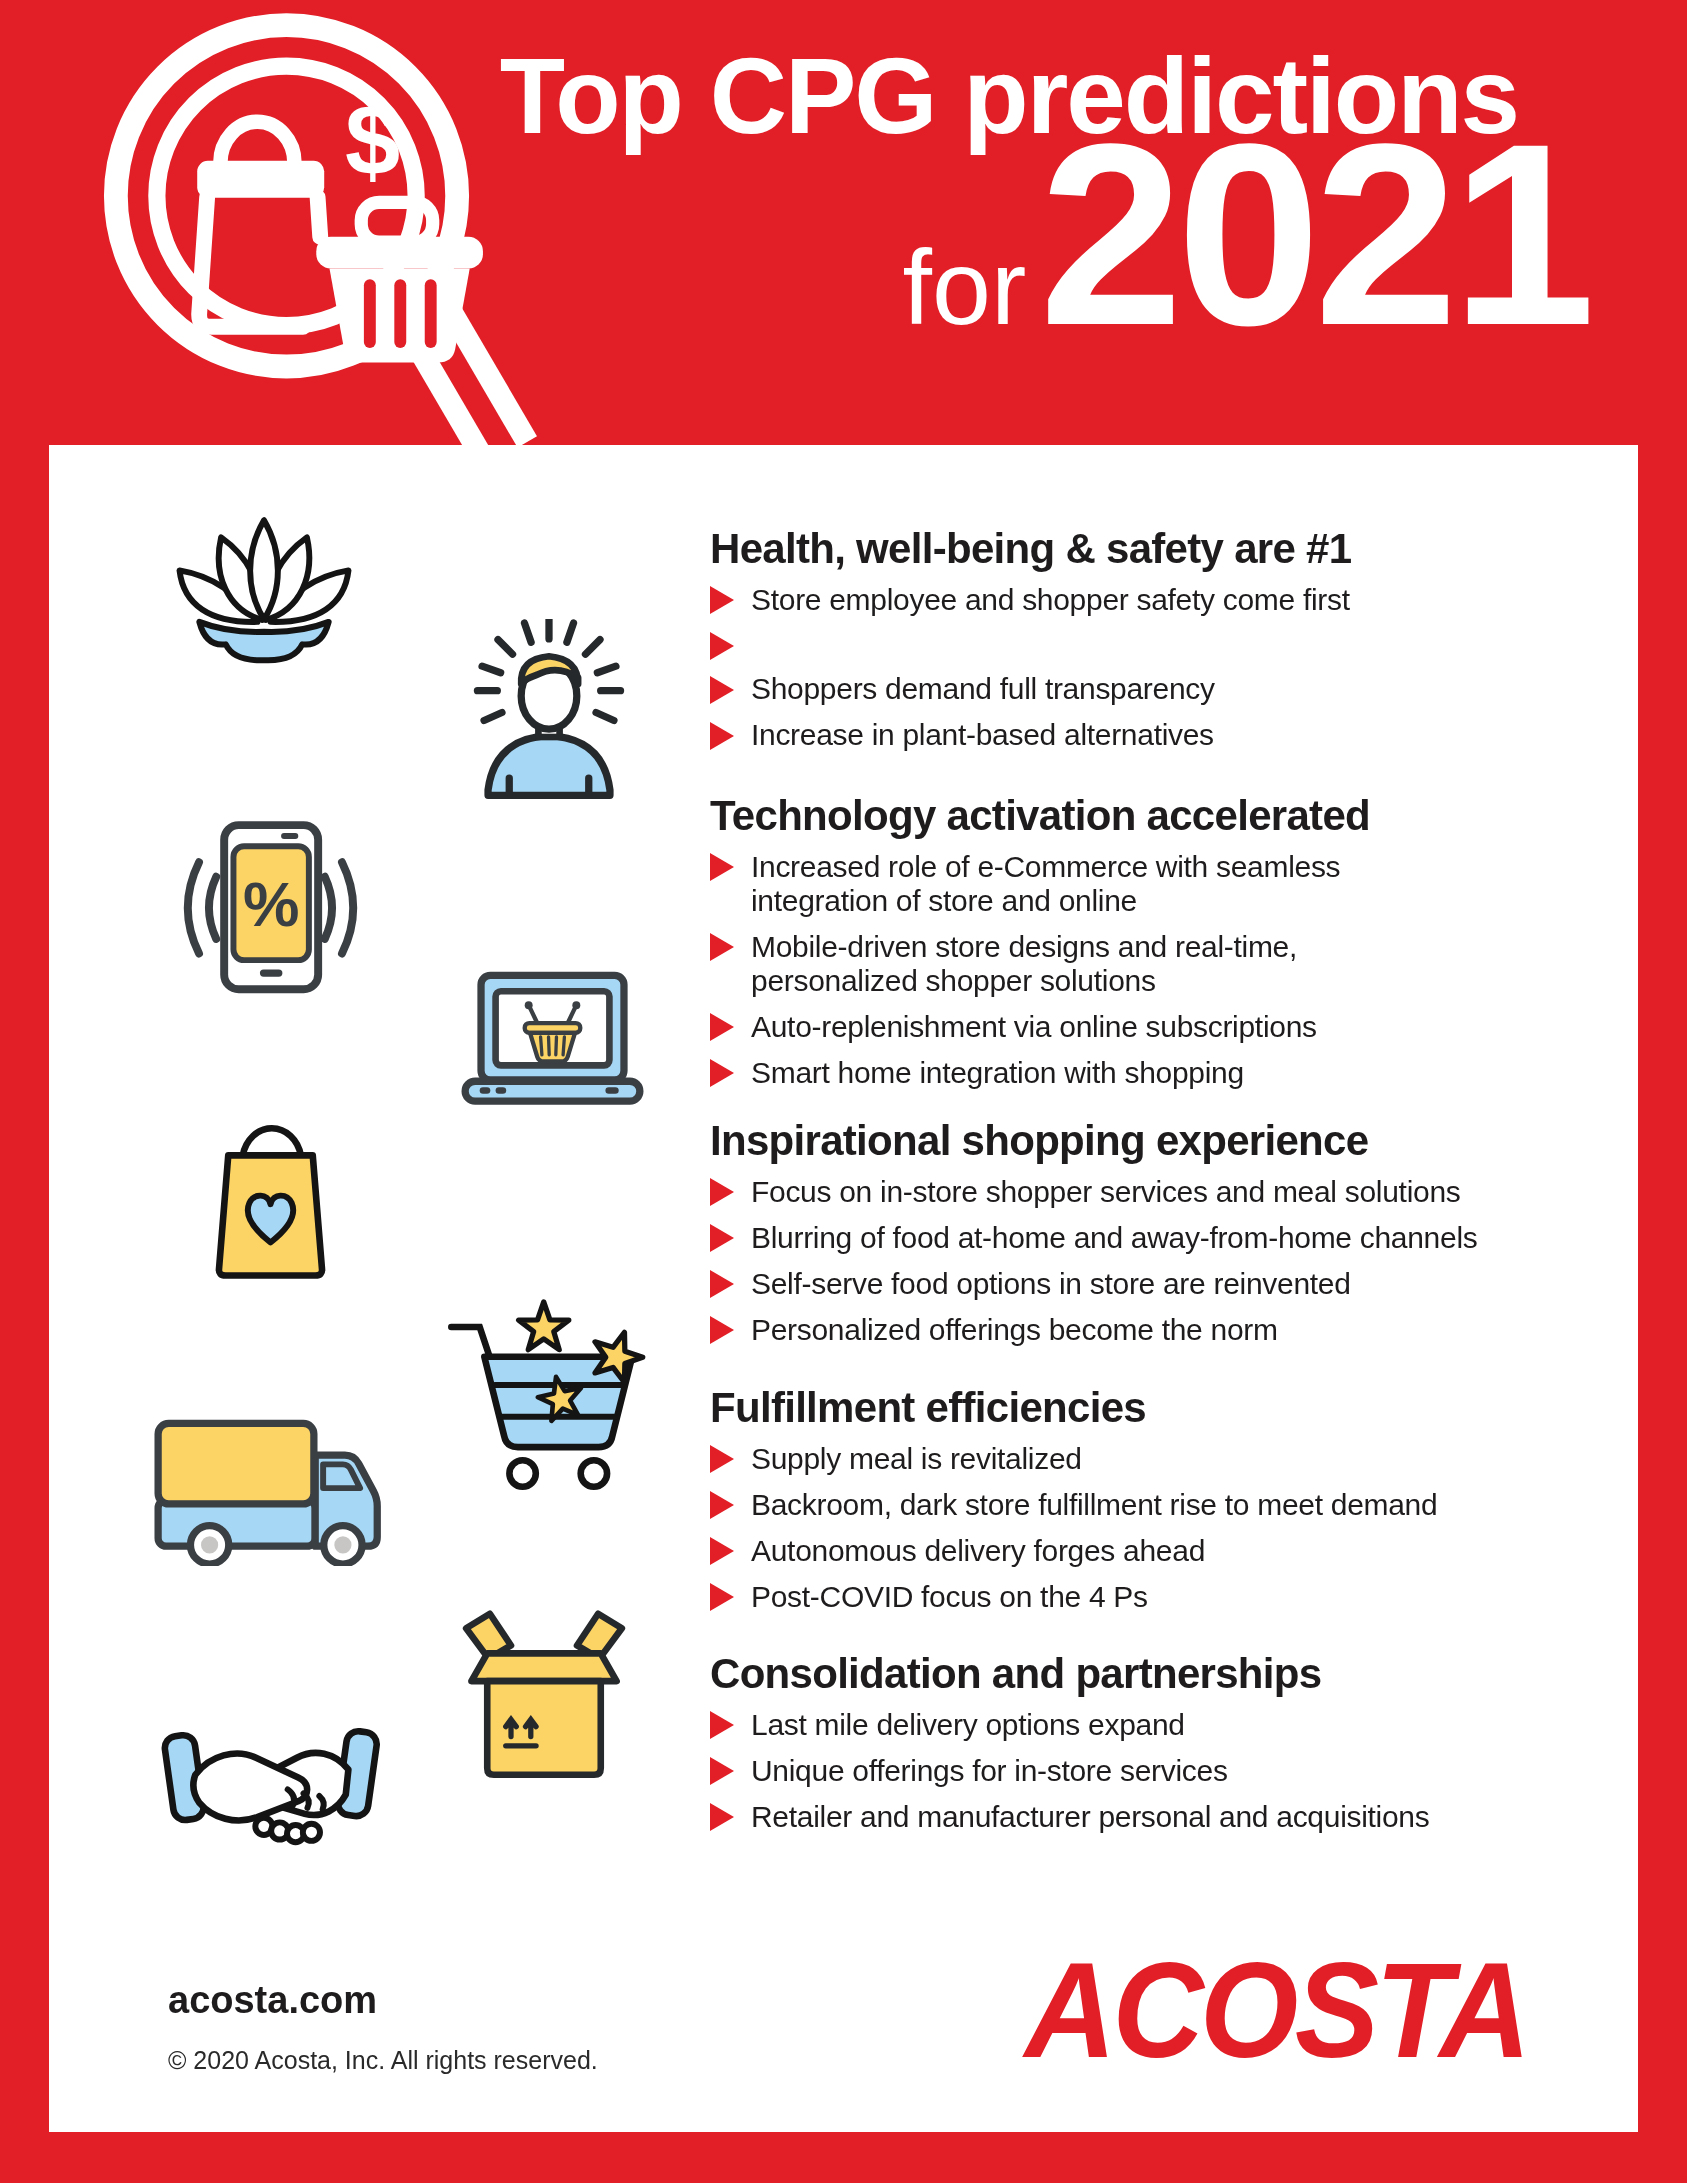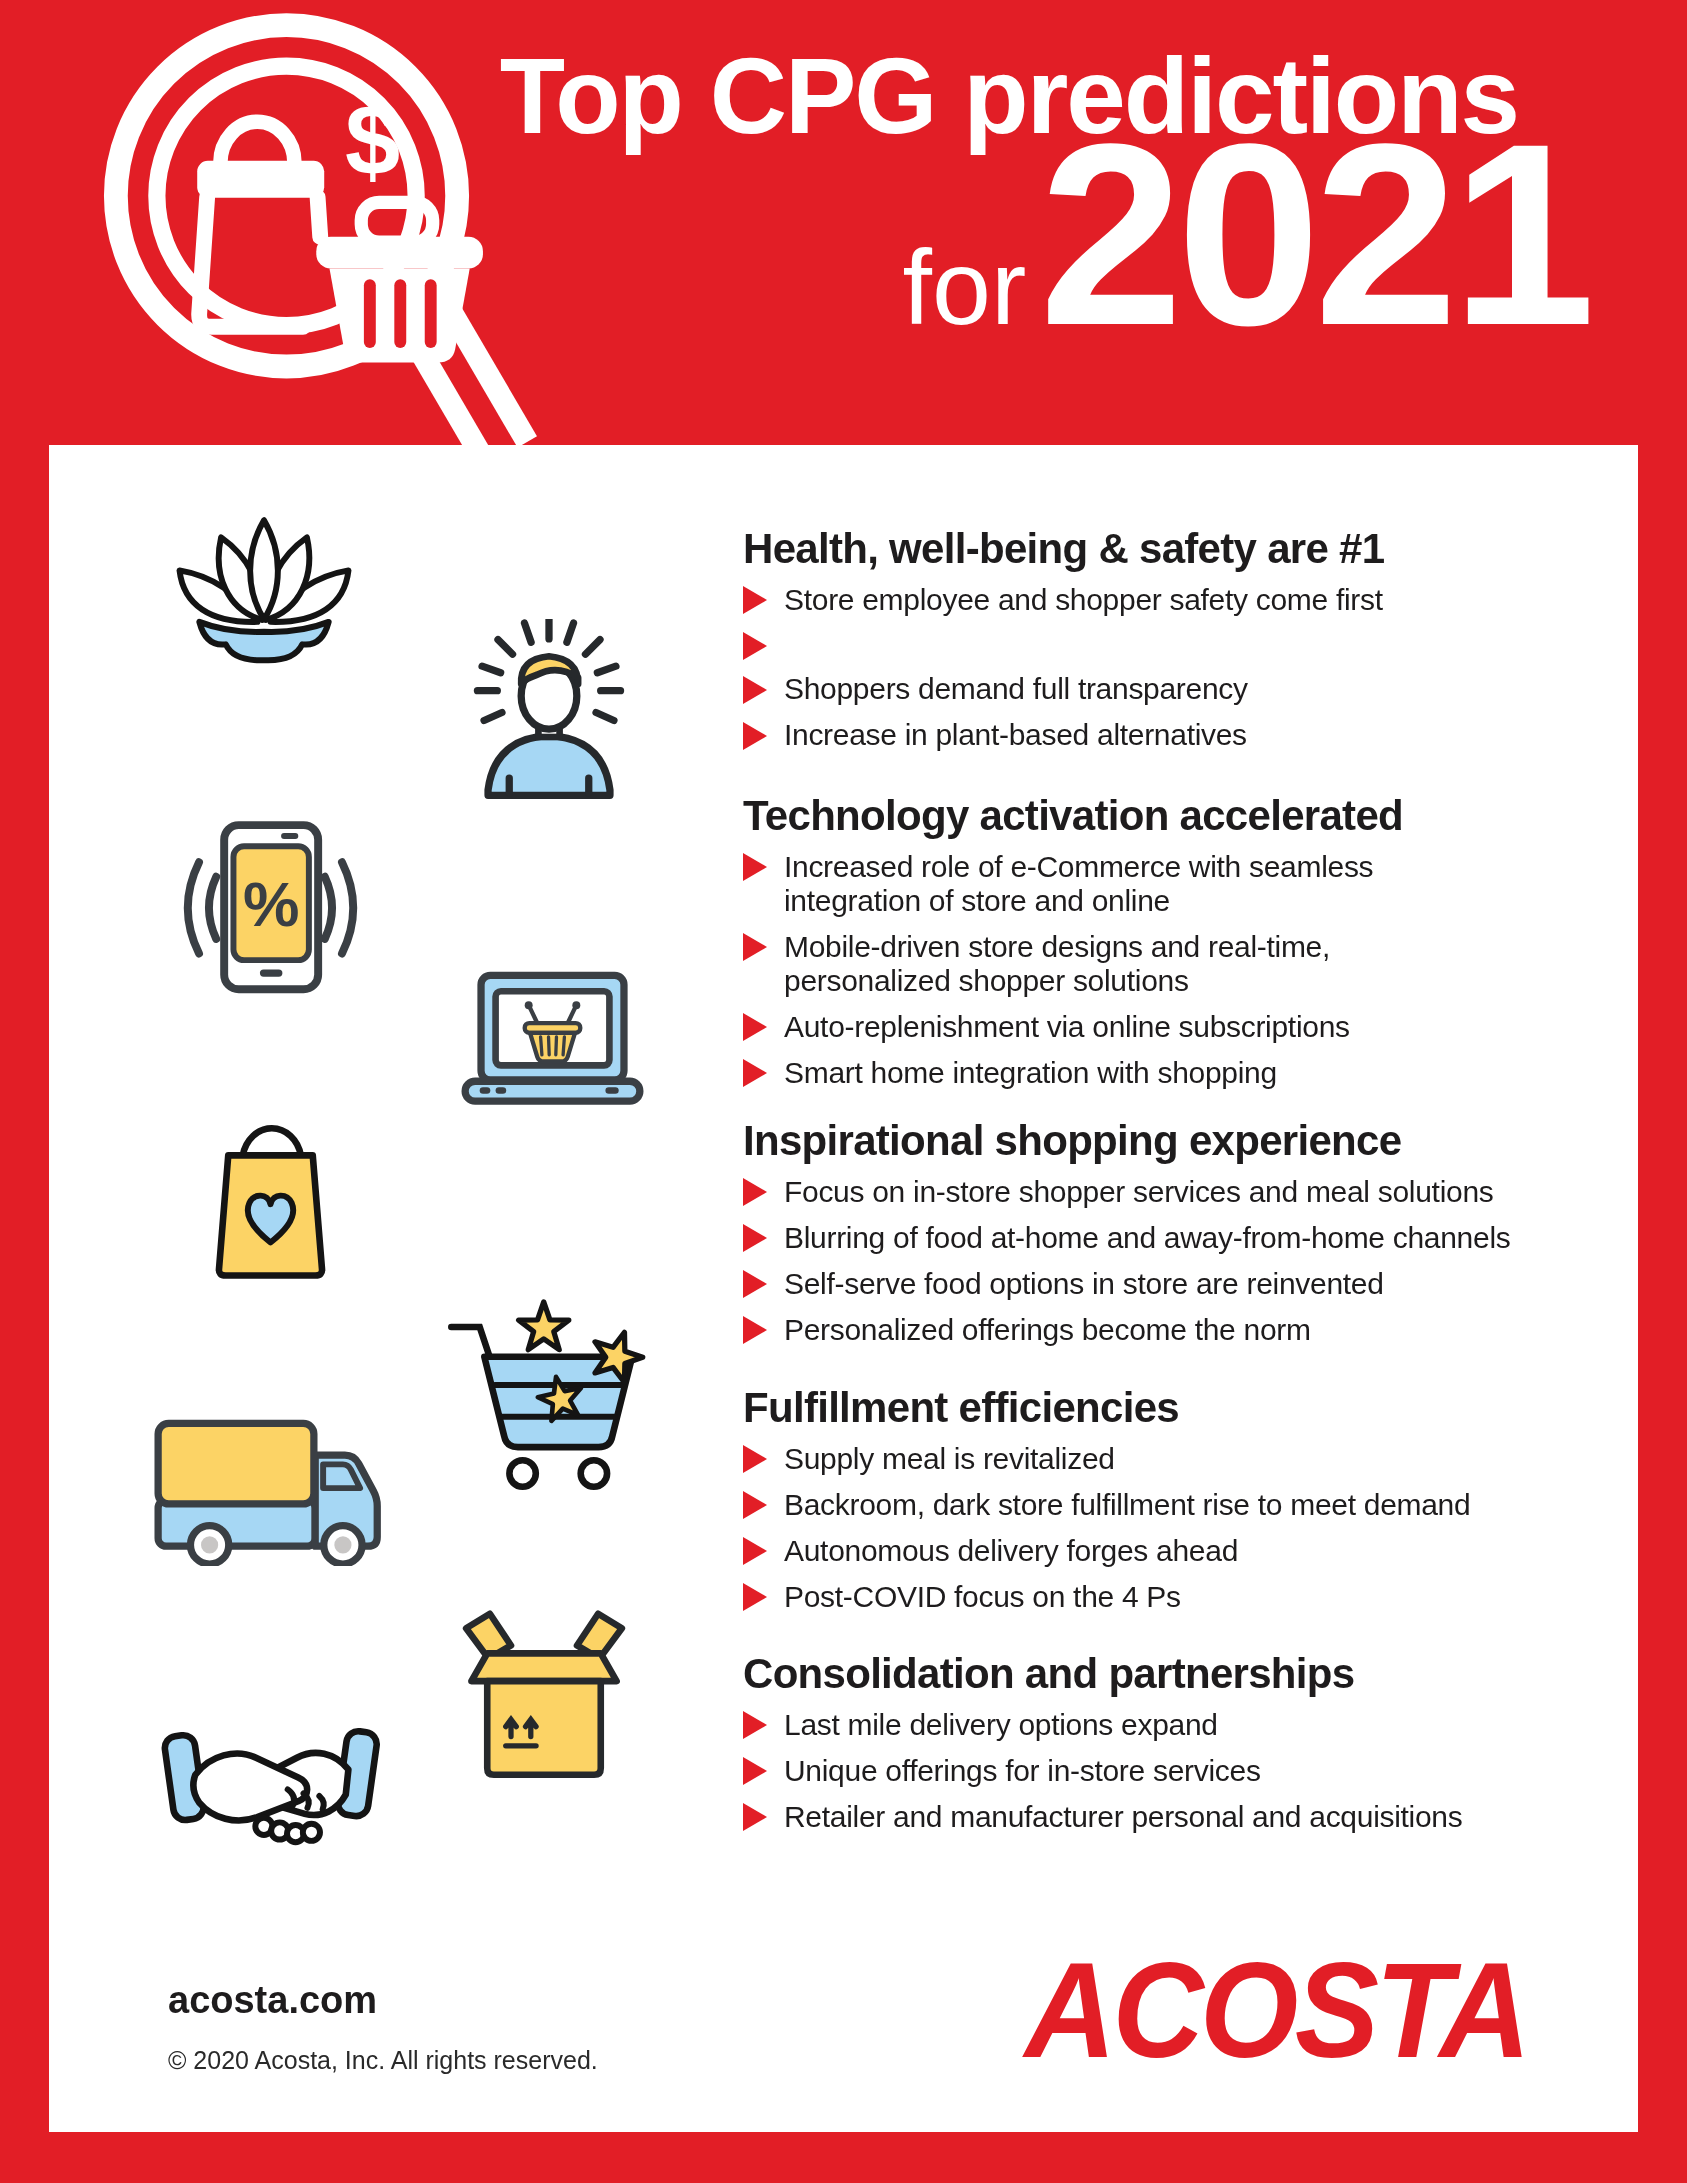--- a/index.html
+++ b/index.html
@@ -20,21 +20,21 @@
   }
   .title2 .for  { font-size:106px; font-weight:normal; }
   .title2 .year { font-size:259px; font-weight:bold; letter-spacing:-6.6px; line-height:1; }
   
   .card {
     position:absolute; left:49px; top:445px; width:1589px; height:1687px;
     background:#fff; z-index:1;
   }
   .icon { position:absolute; }
   
-  .section { position:absolute; left:694px; width:847px; color:#1E1C1D; }
+  .section { position:absolute; left:661px; width:847px; color:#1E1C1D; }
   .section h2 { margin:0 0 4px 0; font-size:42px; line-height:44px; font-weight:bold; letter-spacing:-0.7px; }
   .section ul { margin:0; padding:0; list-style:none; }
   .section li { display:flex; align-items:flex-start; gap:17px; margin:12px 0 12px 0; }
   .tri {
     flex:0 0 auto; width:0; height:0; margin-top:3.3px;
     border-left:24.5px solid #E21E26; border-top:14.6px solid transparent; border-bottom:14.6px solid transparent;
   }
   .bullet-text { font-size:30px; line-height:34px; letter-spacing:-0.3px; white-space:pre-line; }
   
   .site { position:absolute; left:119px; top:1534px; font-size:38px; font-weight:bold; color:#1E1C1D; text-decoration:none;text-align:center; }

